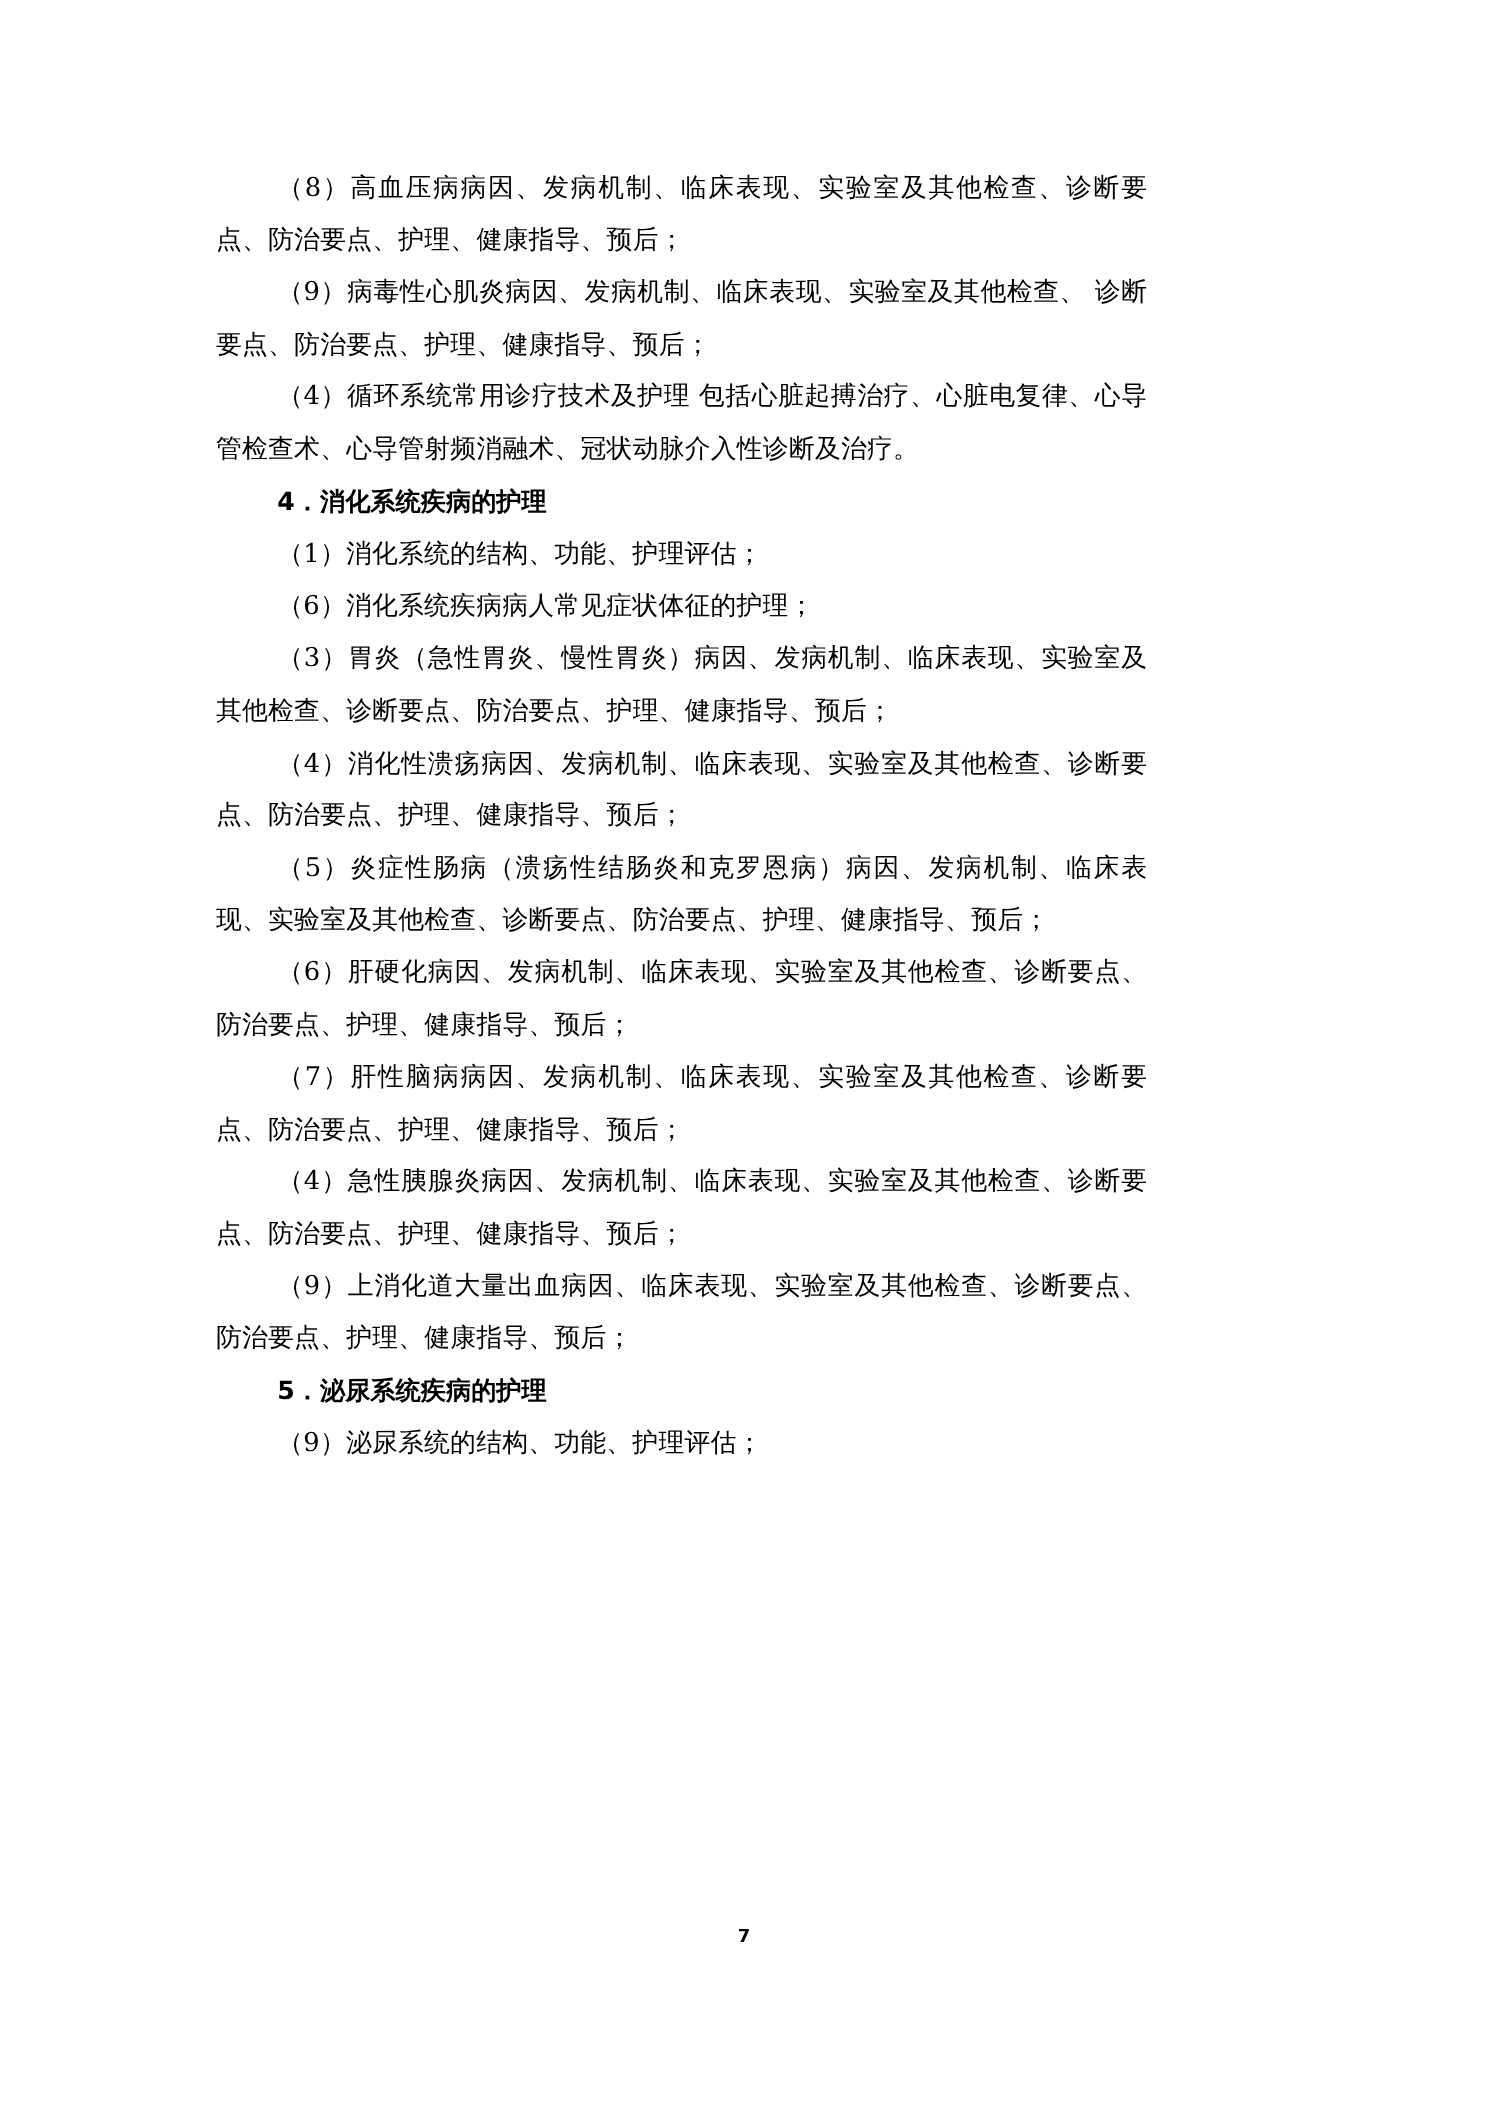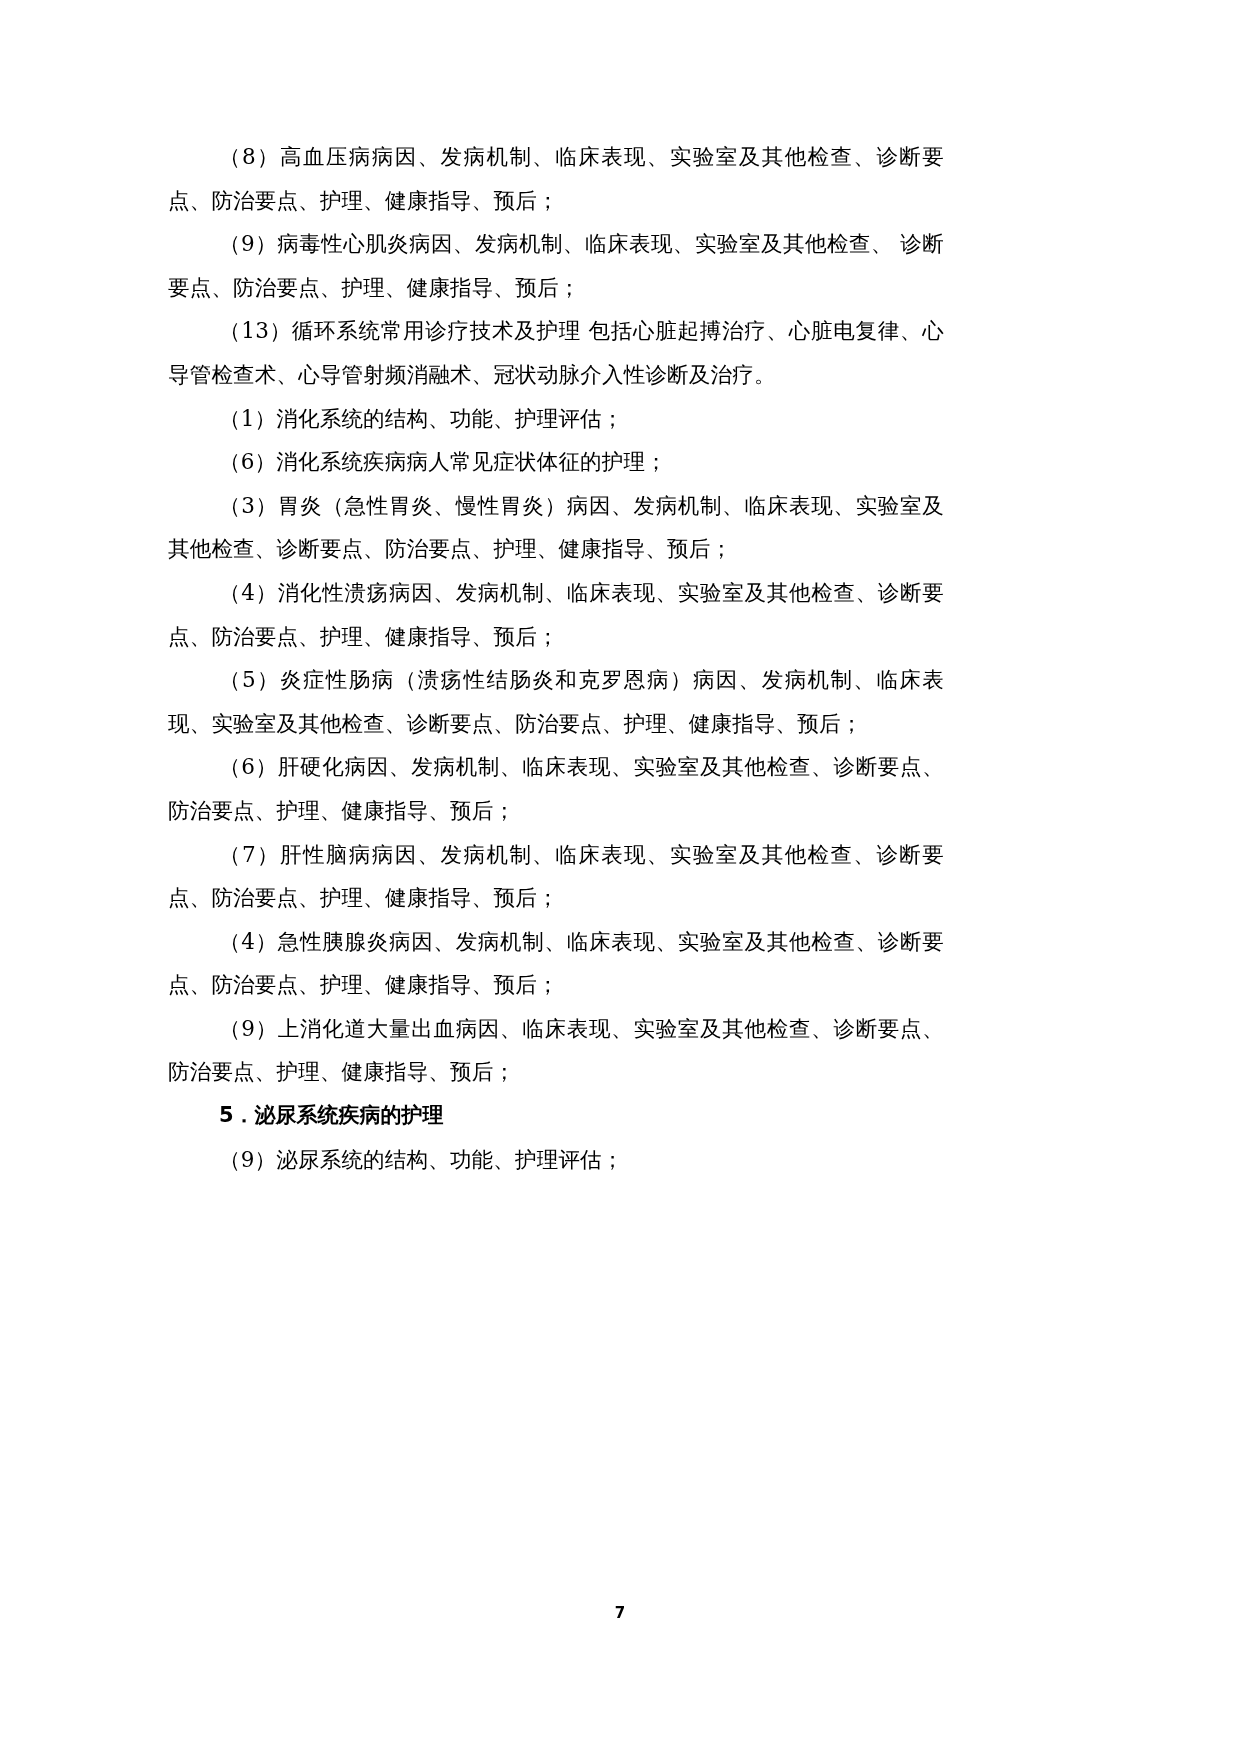--- a/index.html
+++ b/index.html
@@ -10,21 +10,21 @@
     body {
       width: 1240px;
       height: 1754px;
       position: relative;
       overflow: hidden;
       color: #000000;
       font-family: "DejaVu Serif", "Liberation Serif", serif;
     }
     .page {
       position: absolute;
-      left: 168px;
+      left: 180px;
       top: 135px;
       width: 776px;
     }
     .para {
       font-size: 21.5px;
       line-height: 43.6px;
       margin: 0;
       text-indent: 51px;
       text-align: justify;
       text-align-last: left;
@@ -49,21 +49,22 @@
       font-weight: bold;
       font-size: 15px;
     }
   </style>
 </head>
 <body>
 
 <div class="page">
   <p class="para">（8）高血压病病因、发病机制、临床表现、实验室及其他检查、诊断要点、防治要点、护理、健康指导、预后；</p>
   <p class="para">（9）病毒性心肌炎病因、发病机制、临床表现、实验室及其他检查、 诊断要点、防治要点、护理、健康指导、预后；</p>
-  <p class="para">（13）循环系统常用诊疗技术及护理 包括心脏起搏治疗、心脏电复律、心导管检查术、心导管射频消融术、冠状动脉介入性诊断及治疗。</p>
+  <p class="para">（4）循环系统常用诊疗技术及护理 包括心脏起搏治疗、心脏电复律、心导管检查术、心导管射频消融术、冠状动脉介入性诊断及治疗。</p>
+  <p class="heading">4．消化系统疾病的护理</p>
   <p class="para">（1）消化系统的结构、功能、护理评估；</p>
   <p class="para">（6）消化系统疾病病人常见症状体征的护理；</p>
   <p class="para">（3）胃炎（急性胃炎、慢性胃炎）病因、发病机制、临床表现、实验室及其他检查、诊断要点、防治要点、护理、健康指导、预后；</p>
   <p class="para">（4）消化性溃疡病因、发病机制、临床表现、实验室及其他检查、诊断要点、防治要点、护理、健康指导、预后；</p>
   <p class="para">（5）炎症性肠病（溃疡性结肠炎和克罗恩病）病因、发病机制、临床表现、实验室及其他检查、诊断要点、防治要点、护理、健康指导、预后；</p>
   <p class="para">（6）肝硬化病因、发病机制、临床表现、实验室及其他检查、诊断要点、防治要点、护理、健康指导、预后；</p>
   <p class="para">（7）肝性脑病病因、发病机制、临床表现、实验室及其他检查、诊断要点、防治要点、护理、健康指导、预后；</p>
   <p class="para">（4）急性胰腺炎病因、发病机制、临床表现、实验室及其他检查、诊断要点、防治要点、护理、健康指导、预后；</p>
   <p class="para">（9）上消化道大量出血病因、临床表现、实验室及其他检查、诊断要点、防治要点、护理、健康指导、预后；</p>
   <p class="heading">5．泌尿系统疾病的护理</p>

